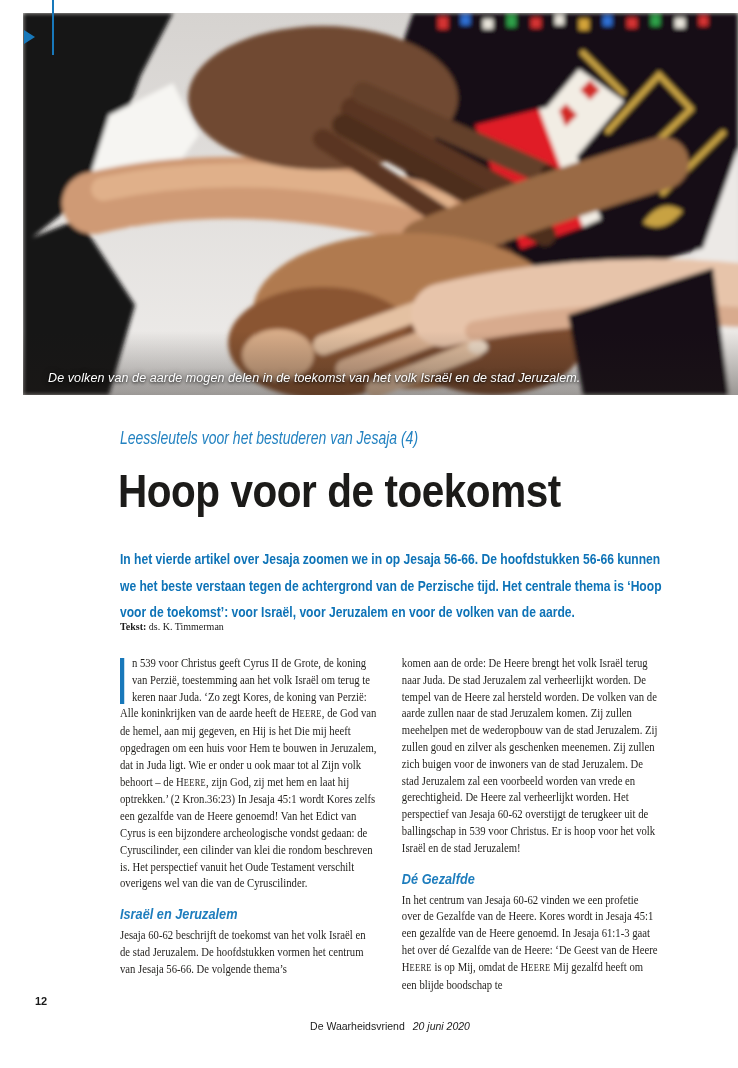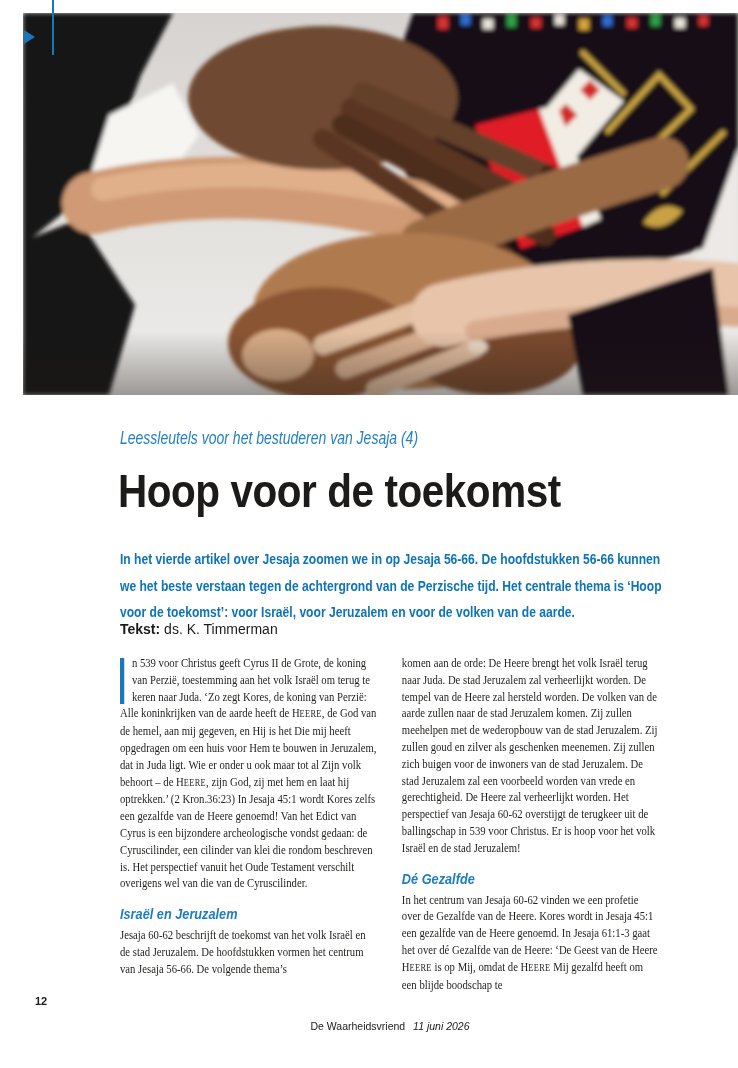--- a/index.html
+++ b/index.html
@@ -30,21 +30,21 @@
   .page-title{
     position:absolute;left:118px;top:468px;white-space:nowrap;
     font-weight:700;font-size:46px;line-height:1;color:#1c1b19;letter-spacing:-.5px;
     transform:scaleX(.88);transform-origin:left top;
   }
   .intro{
     position:absolute;left:120px;top:546px;width:700px;
     font-weight:700;font-size:15.5px;line-height:26.6px;color:#0e73b7;
     transform:scaleX(.78);transform-origin:left top;
   }
-  .byline{position:absolute;left:120px;top:621px;font-size:14px;color:#1a1a1a;}
+  .byline{position:absolute;left:120px;top:621px;font-size:10px;color:#1a1a1a;font-family:Liberation Serif, serif;}
   .byline .lbl{font-weight:700;}
   
   .columns{
     position:absolute;left:120px;top:655px;width:636px;display:flex;gap:28px;
     transform:scaleX(.849);transform-origin:left top;
   }
   .col{width:304px;flex:0 0 304px;}
   .col p{
     margin:0;font-family:"Liberation Serif",serif;font-size:12.6px;line-height:16.8px;
     color:#201e1b;
@@ -152,20 +152,21 @@
         <ellipse cx="455" cy="334" rx="10" ry="7" fill="#f0ddc9"></ellipse>
       <ellipse cx="255" cy="342" rx="36" ry="26" fill="#d9ad89"></ellipse>
 
       <path d="M715,282 Q560,268 420,302" stroke="#e7c4aa" stroke-width="64" fill="none" stroke-linecap="round"></path>
       <path d="M715,304 Q580,294 452,318" stroke="#d8ab8e" stroke-width="20" fill="none" stroke-linecap="round"></path>
 
       <polygon points="545,302 690,255 706,382 560,382" fill="#141013"></polygon>
     </g>
     <rect x="0" y="318" width="715" height="64" fill="url(#shade)"></rect>
   </svg>
+  <div class="hero-caption">De volken van de aarde mogen delen in de toekomst van het volk Israël en de stad Jeruzalem.</div>
 </div>
 
 <div class="corner-triangle"></div>
 <div class="v-line"></div>
 
 <div class="kicker">Leessleutels voor het bestuderen van Jesaja (4)</div>
 <h1 class="page-title" style="margin:0;">Hoop voor de toekomst</h1>
 <div class="intro">In het vierde artikel over Jesaja zoomen we in op Jesaja 56-66. De hoofdstukken 56-66 kunnen we het beste verstaan tegen de achtergrond van de Perzische tijd. Het centrale thema is ‘Hoop voor de toekomst’: voor Israël, voor Jeruzalem en voor de volken van de aarde.</div>
 <div class="byline">
   <span class="lbl">Tekst:</span>
@@ -181,14 +182,14 @@
   <div class="col">
     <p>komen aan de orde: De Heere brengt het volk Israël terug naar Juda. De stad Jeruzalem zal verheerlijkt worden. De tempel van de Heere zal hersteld worden. De volken van de aarde zullen naar de stad Jeruzalem komen. Zij zullen meehelpen met de wederopbouw van de stad Jeruzalem. Zij zullen goud en zilver als geschenken meenemen. Zij zullen zich buigen voor de inwoners van de stad Jeruzalem. De stad Jeruzalem zal een voorbeeld worden van vrede en gerechtigheid. De Heere zal verheerlijkt worden. Het perspectief van Jesaja 60-62 overstijgt de terugkeer uit de ballingschap in 539 voor Christus. Er is hoop voor het volk Israël en de stad Jeruzalem!</p>
     <div class="col-head">Dé Gezalfde</div>
     <p>In het centrum van Jesaja 60-62 vinden we een profetie over de Gezalfde van de Heere. Kores wordt in Jesaja 45:1 een gezalfde van de Heere genoemd. In Jesaja 61:1-3 gaat het over dé Gezalfde van de Heere: ‘De Geest van de Heere H<span class="sc">EERE</span> is op Mij, omdat de H<span class="sc">EERE</span> Mij gezalfd heeft om een blijde boodschap te</p>
   </div>
 </div>
 
 <div class="page-number">12</div>
 <div class="footer-center">
   <span class="mag">De Waarheidsvriend</span>
-  <span class="date">11 juni 2026</span>
+  <span class="date">20 juni 2020</span>
 </div>
 
 </body></html>

